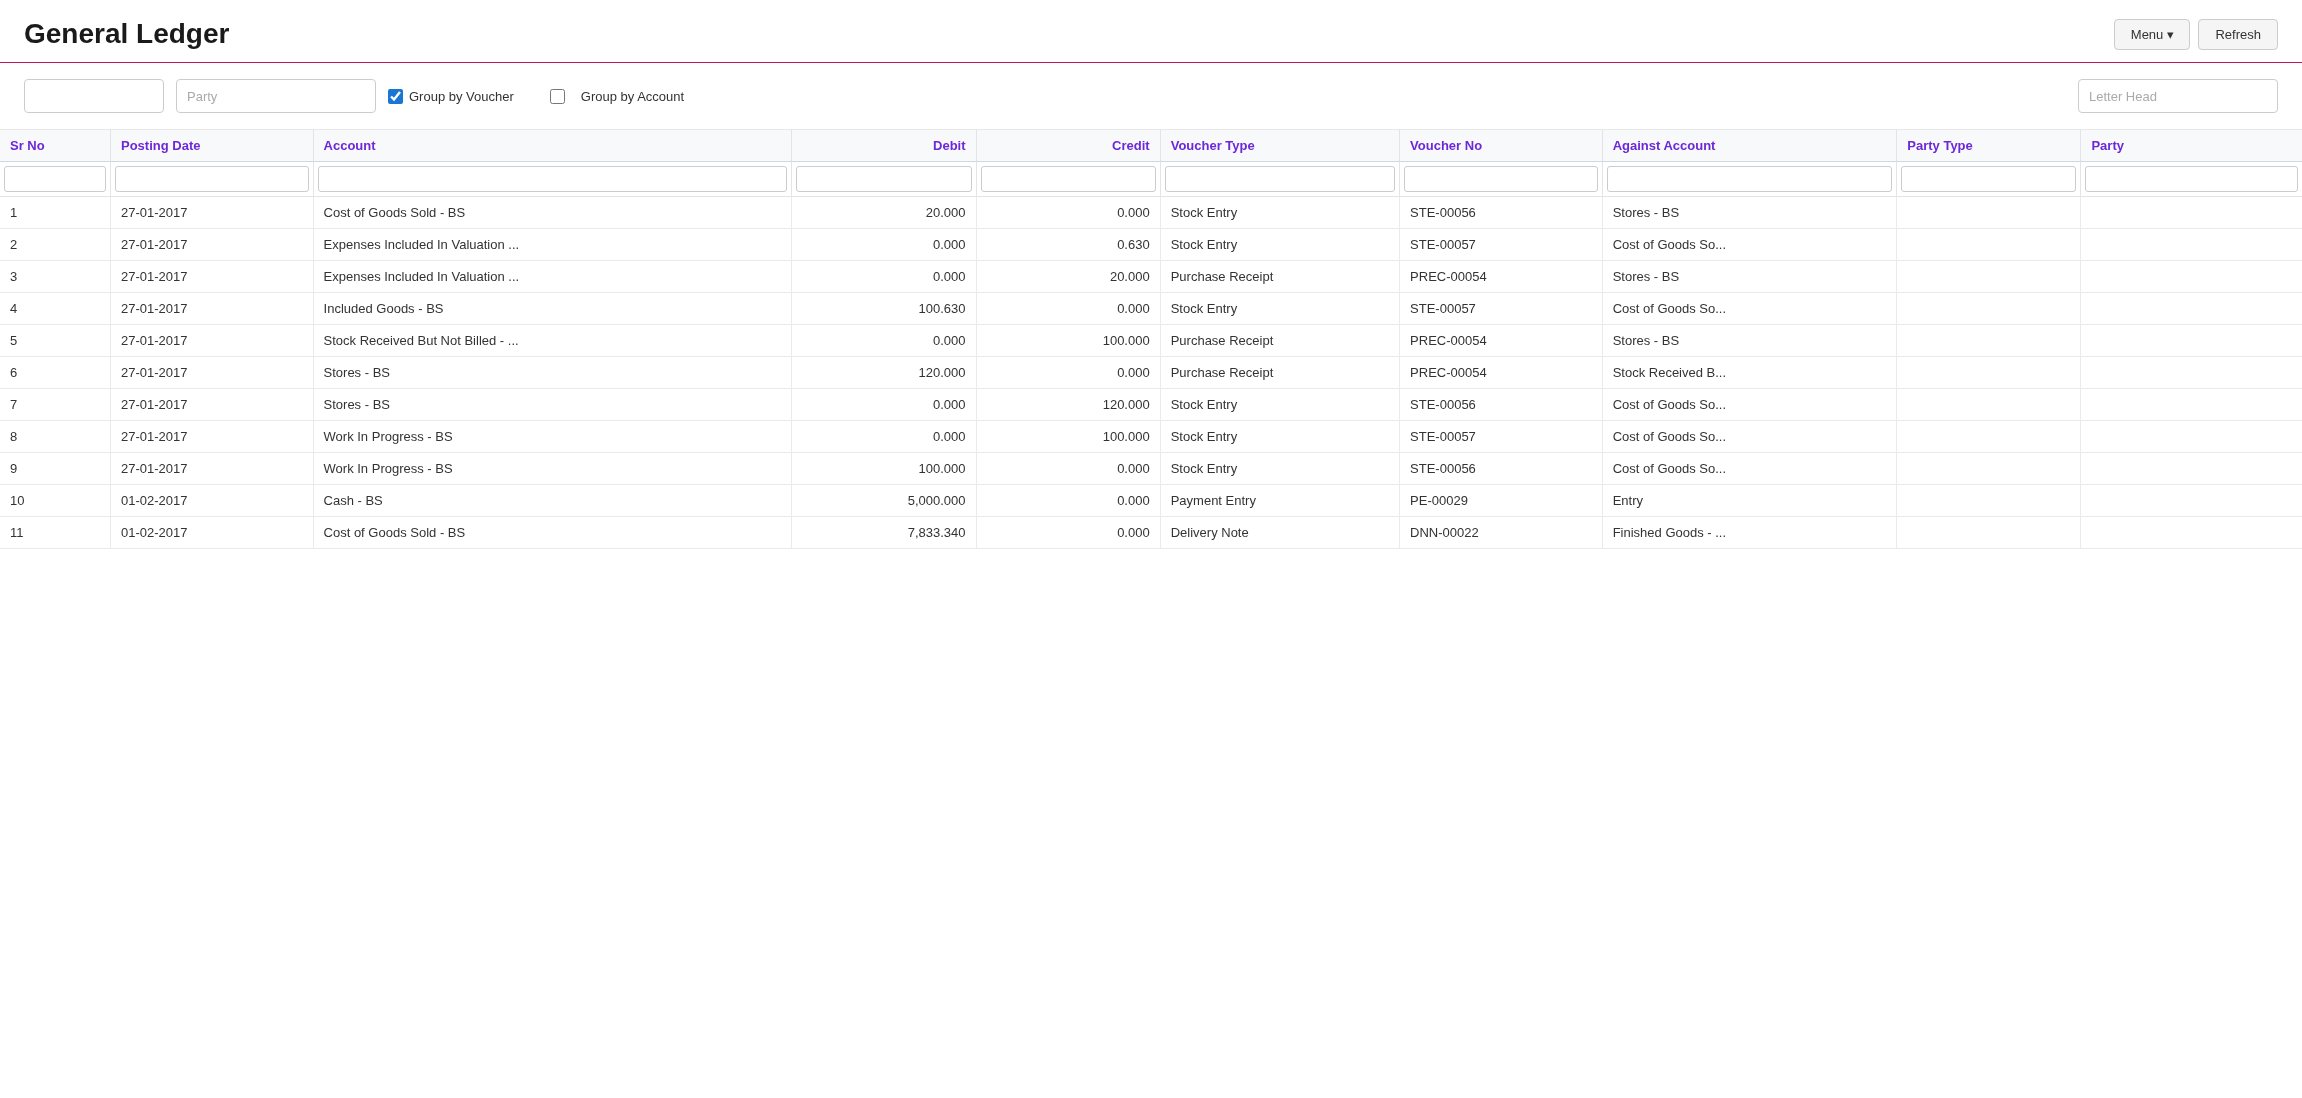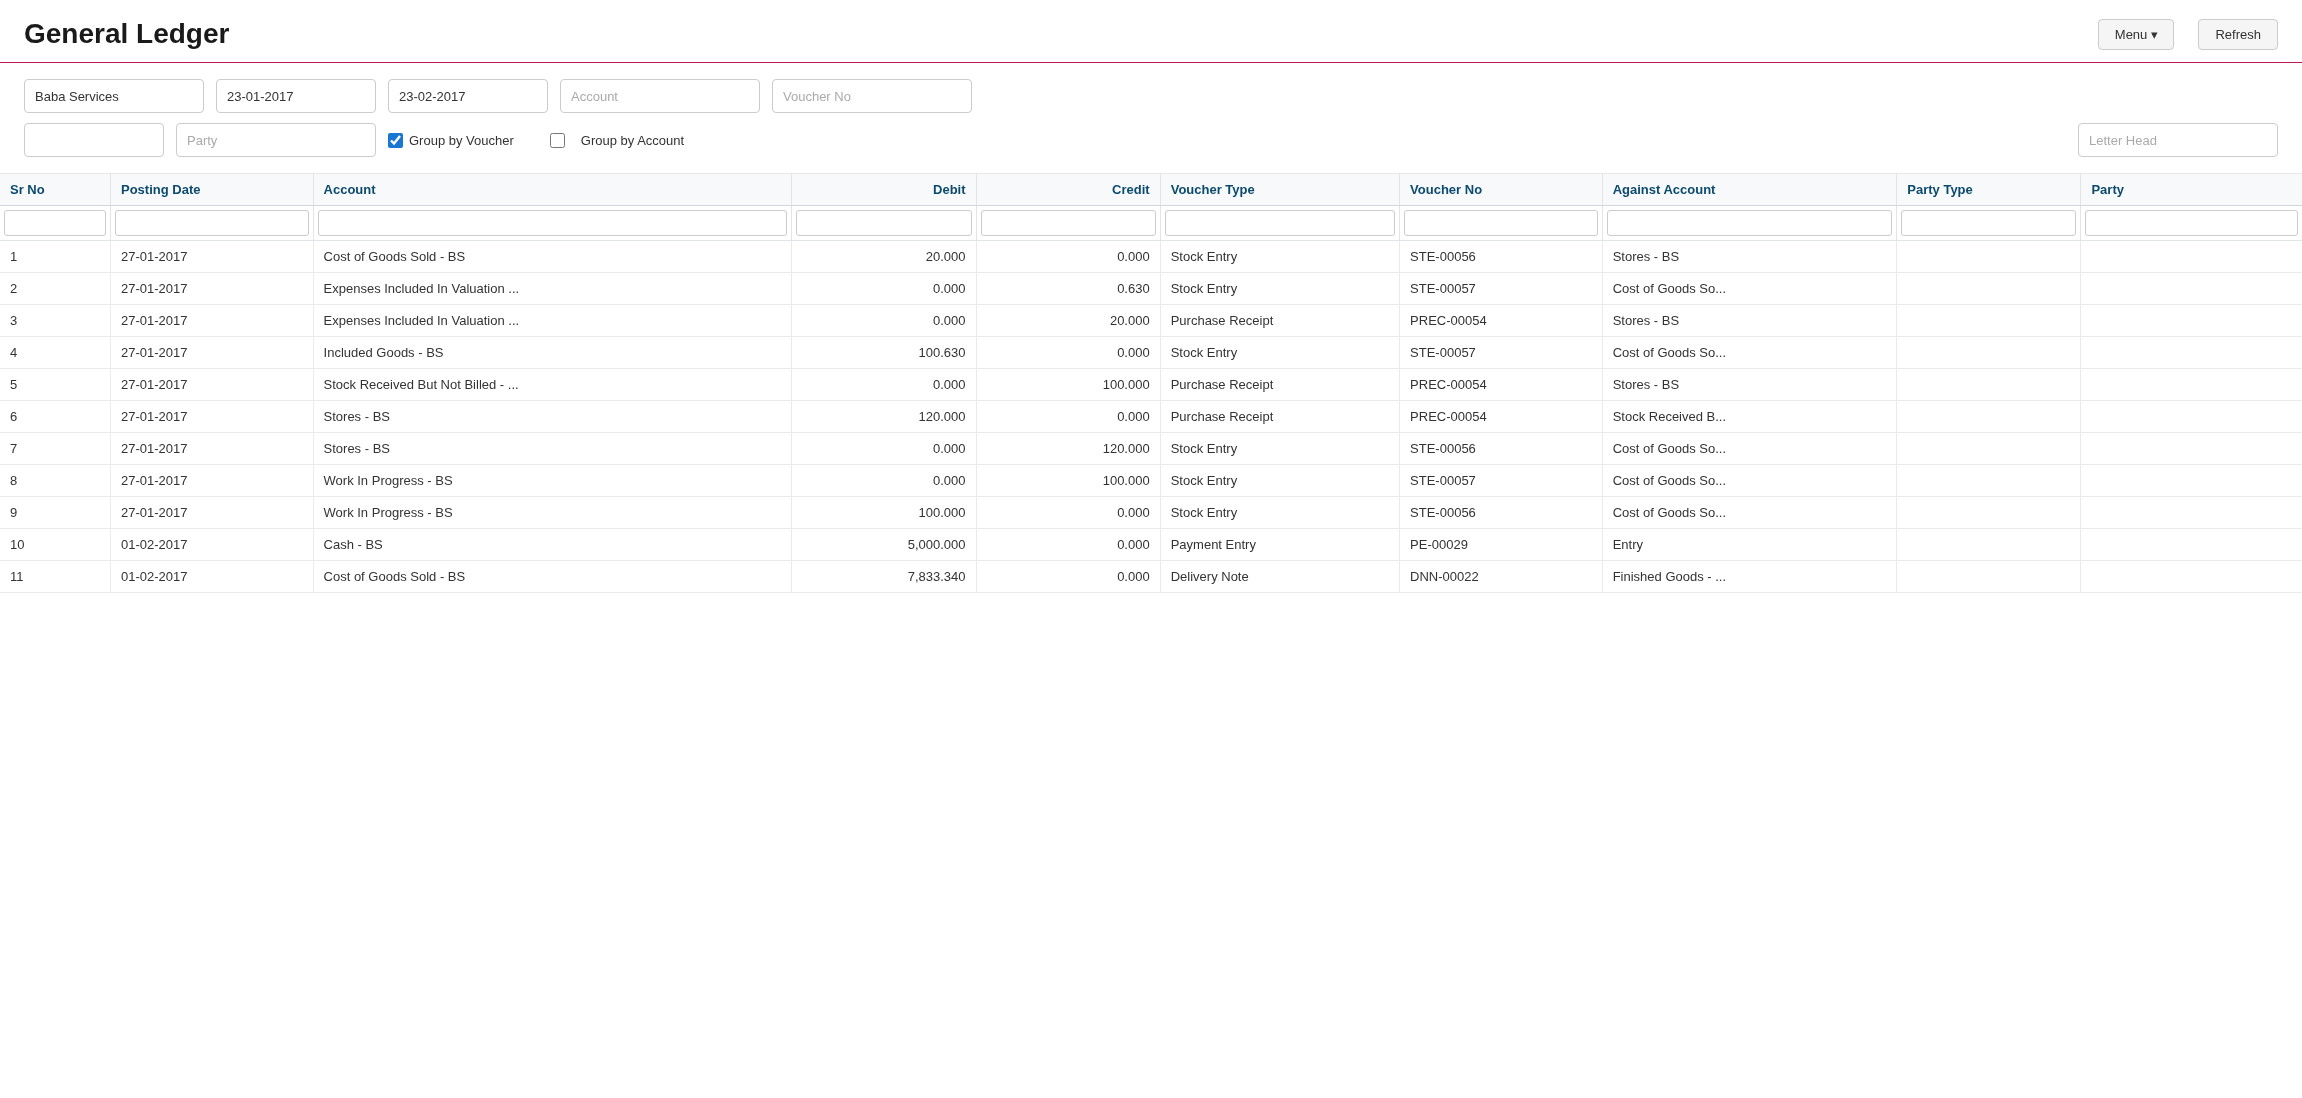--- a/index.html
+++ b/index.html
@@ -1,20 +1,20 @@
 <!DOCTYPE html>
 <html><head>
   <meta charset="utf-8">
   <style>
     * { box-sizing: border-box; margin: 0; padding: 0; }
     body { font-family: -apple-system, BlinkMacSystemFont, 'Segoe UI', sans-serif; font-size: 13px; background: #fff; color: #333; }
     
     .header { display: flex; align-items: center; justify-content: space-between; padding: 18px 24px 12px; border-bottom: 1px solid #be185d; }
     .page-title { font-size: 28px; font-weight: 700; color: #1a1a1a; }
-    .header-actions { display: flex; gap: 24px; align-items: center; justify-content: flex-end; }
+    .header-actions { display: flex; gap: 8px; align-items: center; justify-content: flex-end; }
     
     .btn { padding: 7px 16px; border: 1px solid #ccc; border-radius: 4px; background: #f5f5f5; cursor: pointer; font-size: 13px; color: #333; }
     .btn-menu { display: flex; align-items: center; gap: 4px; }
     
     .filters { padding: 16px 24px; border-bottom: 1px solid #e8e8e8; }
     .filter-row { display: flex; gap: 12px; align-items: center; margin-bottom: 10px; }
     .filter-row:last-child { margin-bottom: 0; }
     
     .filter-input { padding: 7px 10px; border: 1px solid #ccc; border-radius: 4px; font-size: 13px; color: #333; background: #fff; height: 34px; }
     .filter-input::placeholder { color: #aaa; }
@@ -25,21 +25,21 @@
     .filter-input-blank { width: 140px; }
     .filter-input-party { width: 200px; }
     .filter-input-letterhead { width: 200px; }
     
     .checkbox-group { display: flex; align-items: center; gap: 6px; cursor: pointer; font-size: 13px; }
     .checkbox-group input[type="checkbox"] { width: 15px; height: 15px; accent-color: #1976d2; }
     
     .table-container { overflow-x: auto; padding: 0 0; }
     table { width: 100%; border-collapse: collapse; font-size: 13px; }
     
-    thead tr th { background: #f7f9fa; border-bottom: 1px solid #d0d7de; border-right: 1px solid #e1e4e8; padding: 8px 10px; text-align: left; font-weight: 600; color: #0c4a6e; white-space: nowrap; }
+    thead tr th { background: #f7f9fa; border-bottom: 1px solid #d0d7de; border-right: 1px solid #e1e4e8; padding: 8px 10px; text-align: left; font-weight: 600; color: #6d28d9; white-space: nowrap; }
     thead tr th:last-child { border-right: none; }
     
     .filter-row-table { background: #fff; }
     .filter-row-table td { padding: 4px 4px; border-bottom: 1px solid #e1e4e8; border-right: 1px solid #e1e4e8; }
     .filter-row-table td:last-child { border-right: none; }
     .col-filter { width: 100%; padding: 4px 6px; border: 1px solid #ccc; border-radius: 3px; font-size: 12px; height: 26px; }
     
     tbody tr { border-bottom: 1px solid #eaeaea; }
     tbody tr td { padding: 8px 10px; border-right: 1px solid #eaeaea; color: #333; }
     tbody tr td:last-child { border-right: none; }
@@ -62,27 +62,20 @@
 
 <div class="header">
   <h1 class="page-title">General Ledger</h1>
   <div class="header-actions">
     <button class="btn btn-menu">Menu ▾</button>
     <button class="btn">Refresh</button>
   </div>
 </div>
 
 <div class="filters">
-  <div class="filter-row">
-    <input class="filter-input filter-input-company" type="text" value="Baba Services" style="">
-    <input class="filter-input filter-input-date" type="text" value="23-01-2017" style="">
-    <input class="filter-input filter-input-date" type="text" value="23-02-2017" style="">
-    <input class="filter-input filter-input-account" type="text" placeholder="Account" style="">
-    <input class="filter-input filter-input-voucher" type="text" placeholder="Voucher No" style="">
-  </div>
   <div class="filter-row">
     <input class="filter-input filter-input-blank" type="text" style="">
     <input class="filter-input filter-input-party" type="text" placeholder="Party" style="">
     <label class="checkbox-group">
       <input type="checkbox" checked="" style="">
       <span>Group by Voucher</span>
     </label>
     <label class="checkbox-group" style="margin-left: 24px; gap: 16px;">
       <input type="checkbox" style="">
       <span>Group by Account</span>

